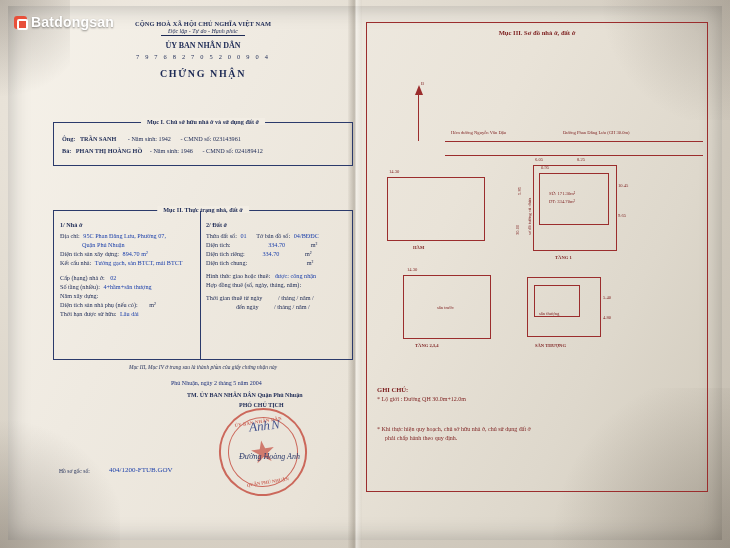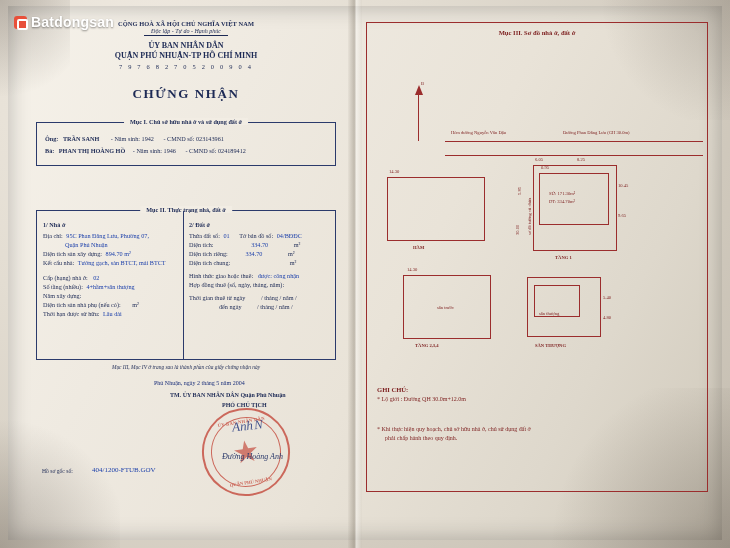--- a/index.html
+++ b/index.html
@@ -39,31 +39,31 @@
     z-index:30;
   }
   .wm .wm-dot{
     width:13px;height:13px;border-radius:3px;background:#e8503a;display:inline-block;
     position:relative;
   }
   .wm .wm-dot::after{content:"";position:absolute;left:3px;top:3px;width:7px;height:7px;border:2px solid #fff;border-radius:2px;}
 
   
   .left{
-    position:absolute;left:36px;top:20px;width:300px;height:470px;
+    position:absolute;left:53px;top:20px;width:300px;height:470px;
     color:#1d2a55;
   }
   .ctr{text-align:center;}
   .t-nat{font-size:6.4px;font-weight:bold;letter-spacing:.1px;}
   .t-motto{font-size:6px;font-style:italic;margin-top:1px;}
   .motto-underline{width:84px;height:1px;background:#1d2a55;margin:1px auto 5px;}
   .t-org{font-size:8px;font-weight:bold;margin-top:4px;}
   .t-org2{font-size:8px;font-weight:bold;margin-top:1px;}
   .serial{font-size:6.4px;letter-spacing:2.2px;margin-top:3px;font-family:"Liberation Serif",serif;}
-  .t-title{font-size:13px;font-weight:bold;letter-spacing:1.6px;margin-top:16px;}
+  .t-title{font-size:10px;font-weight:bold;letter-spacing:1.6px;margin-top:8px;}
 
   .sec{
     position:absolute;left:0;right:0;border:1px solid #2b3a6b;
   }
   .sec-head{
     position:absolute;left:50%;transform:translateX(-50%);
     top:-5px;background:#f2ede4;padding:0 6px;font-size:6.2px;font-weight:bold;white-space:nowrap;
   }
   .row{font-size:6.2px;line-height:1.45;}
 
@@ -146,21 +146,20 @@
     <span>Batdongsan</span>
   </div>
 
   <div class="left">
 
     <div class="ctr t-nat">CỘNG HOÀ XÃ HỘI CHỦ NGHĨA VIỆT NAM</div>
     <div class="ctr t-motto">Độc lập - Tự do - Hạnh phúc</div>
     <div class="motto-underline"></div>
 
     <div class="ctr t-org">ỦY BAN NHÂN DÂN</div>
-    <div class="ctr t-org2">QUẬN PHÚ NHUẬN-TP HỒ CHÍ MINH</div>
     <div class="ctr serial">7 9 7 6 8 2 7 0 5 2 0 0 9 0 4</div>
     <div class="ctr t-title">CHỨNG NHẬN</div>
 
     <div class="sec" style="top:102px;height:42px;">
       <div class="sec-head">Mục I. Chủ sở hữu nhà ở và sử dụng đất ở</div>
       <div class="row" style="position:absolute;left:8px;top:12px;">
         <span class="bold">Ông:</span>
         <span class="bold" style="margin-left:3px">TRẦN SANH</span>
         <span style="margin-left:10px">- Năm sinh: 1942</span>
         <span style="margin-left:8px">- CMND số: 023143961</span>

